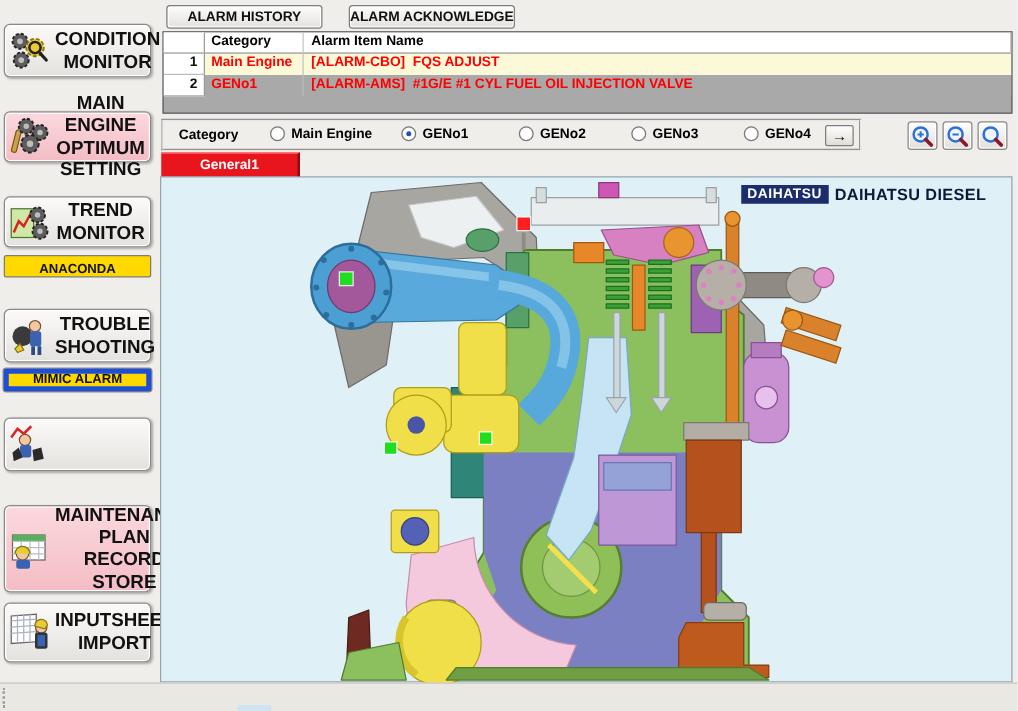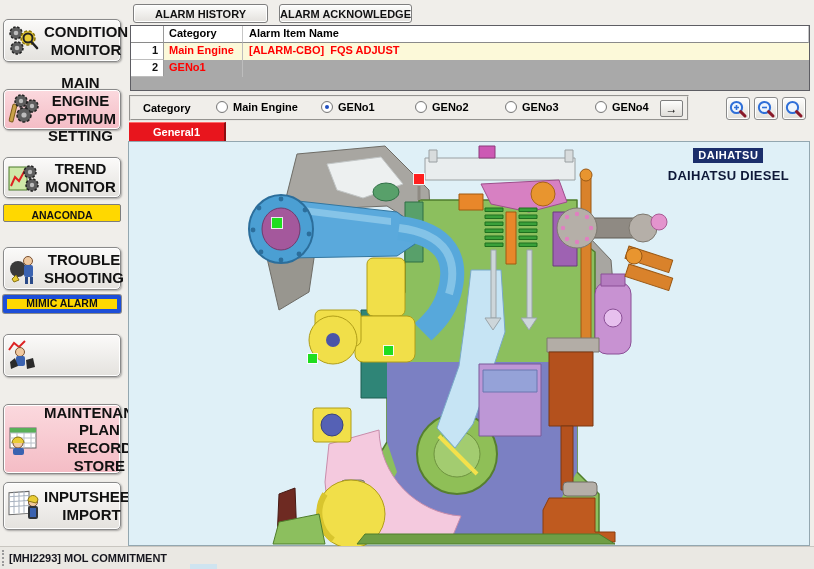--- a/index.html
+++ b/index.html
@@ -51,26 +51,26 @@
   .arrow-btn{position:absolute;right:4px;top:3px;width:23px;height:17px;display:flex;align-items:center;justify-content:center;
     background:linear-gradient(#fdfdfc,#e0ded9);border:1px solid #7f7f7f;border-radius:2px;
     font-size:12px;font-weight:700;cursor:pointer;box-sizing:border-box;}
 
   
   .zoom-btn{position:absolute;top:97px;width:24px;height:23px;background:linear-gradient(#fdfdfc,#e2e0db);
     border:1px solid #8a8a8a;border-radius:3px;display:flex;align-items:center;justify-content:center;
     cursor:pointer;box-sizing:border-box;box-shadow:inset 0 0 0 1px #fff;}
 
   
-  .mimic-tab{position:absolute;left:129px;top:122px;width:97px;height:19px;background:#e8151d;
+  .mimic-tab{position:absolute;left:129px;top:122px;width:111px;height:19px;background:#e8151d;
     border-right:2px solid #8c0d11;border-top:1px solid #ff6a6a;display:flex;align-items:center;justify-content:center;
     font-size:11px;font-weight:700;color:#fff;z-index:3;cursor:pointer;box-sizing:border-box;}
   .mimic-panel{position:absolute;left:128px;top:141px;width:682px;height:405px;background:#dff0f7;
     border:1px solid #93a7b0;box-sizing:border-box;}
-  .brand{position:absolute;right:20px;top:6px;display:flex;align-items:center;gap:5px;z-index:2;flex-direction:column;}
+  .brand{position:absolute;right:20px;top:6px;display:flex;align-items:center;gap:5px;z-index:2;}
   .brand .logobox{background:#1b2e6b;color:#fff;font-size:11px;font-weight:800;padding:1px 5px 2px 5px;letter-spacing:.5px;}
   .brand .brandtext{color:#0e1838;font-size:13px;font-weight:800;letter-spacing:.3px;}
   .engine-svg{position:absolute;left:0;top:0;}
   .indicator{position:absolute;box-shadow:0 0 0 1px rgba(255,255,255,.85);cursor:pointer;}
 
   
   .statusbar{position:absolute;left:0;top:546px;width:814px;height:23px;background:#eae8e3;
     border-top:1px solid #c9c6c0;box-sizing:border-box;}
   .statusbar .txt{position:absolute;left:9px;top:5px;font-size:11px;font-weight:700;color:#16161e;}
   .statusbar .grip{position:absolute;left:2px;top:3px;height:16px;width:3px;border-left:2px dotted #9a9a9a;}
@@ -189,41 +189,42 @@
         <circle cx="27" cy="14" r="4.5" fill="#f0c9a0" stroke="#7a5030"></circle>
         <path d="M22,13 a5,5 0 0 1 10,-1 l-2,3 Z" fill="#e9cc34" stroke="#8a7410"></path>
         <rect x="22" y="18" width="10" height="13" rx="2" fill="#30343a"></rect>
         <rect x="24" y="20" width="6" height="9" fill="#3a62b0"></rect>
       </svg>
     </span>
     <span class="lbl">INPUTSHEET
 IMPORT</span>
   </div>
 
-  <div class="top-btn" style="left:133px;width:135px">
+  <div class="top-btn" style="left:133px;width:125px">
     <span>ALARM HISTORY</span>
   </div>
   <div class="top-btn" style="left:279px;width:133px">
     <span>ALARM ACKNOWLEDGE</span>
   </div>
 
   <div class="alarm-table">
     <div class="t-row t-head">
       <div class="c-num"></div>
       <div class="c-cat">Category</div>
       <div class="c-item">Alarm Item Name</div>
     </div>
     <div class="t-row t-data row-yellow">
       <div class="c-num">1</div>
       <div class="c-cat">Main Engine</div>
       <div class="c-item">[ALARM-CBO]  FQS ADJUST</div>
     </div>
     <div class="t-row t-data row-gray">
       <div class="c-num">2</div>
       <div class="c-cat">GENo1</div>
+      <div class="c-item">[ALARM-AMS]  #1G/E #1 CYL FUEL OIL INJECTION VALVE</div>
     </div>
   </div>
 
   <div class="cat-bar">
     <span class="cat-label">Category</span>
 
     <label class="radio" style="left:85px">
       <span class="rb"></span>
       <span class="rl">Main Engine</span>
     </label>
@@ -401,17 +402,16 @@
     <div id="indicator-layer">
         <div class="indicator" style="left: 285px; top: 32px; width: 10px; height: 10px; background: rgb(255, 31, 31);"></div>
         <div class="indicator" style="left: 143px; top: 76px; width: 10px; height: 10px; background: rgb(31, 221, 31);"></div>
         <div class="indicator" style="left: 255px; top: 204px; width: 9px; height: 9px; background: rgb(31, 221, 31);"></div>
         <div class="indicator" style="left: 179px; top: 212px; width: 9px; height: 9px; background: rgb(31, 221, 31);"></div>
       </div>
   </div>
 
   <div class="statusbar">
     <span class="grip"></span>
-    <span class="txt">[MHI2293] MOL COMMITMENT</span>
     <span class="fragment"></span>
   </div>
 
 </div>
 
 </body></html>

